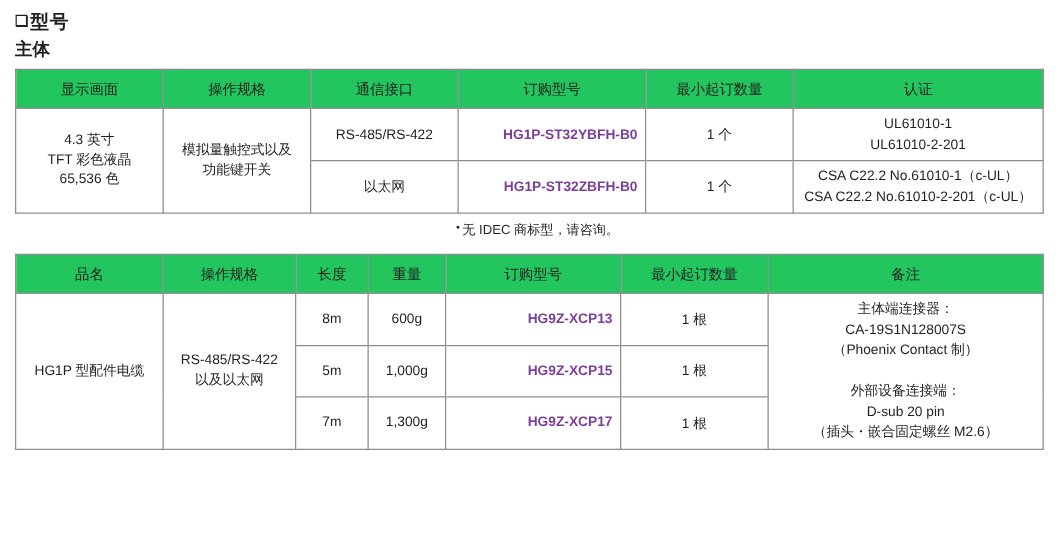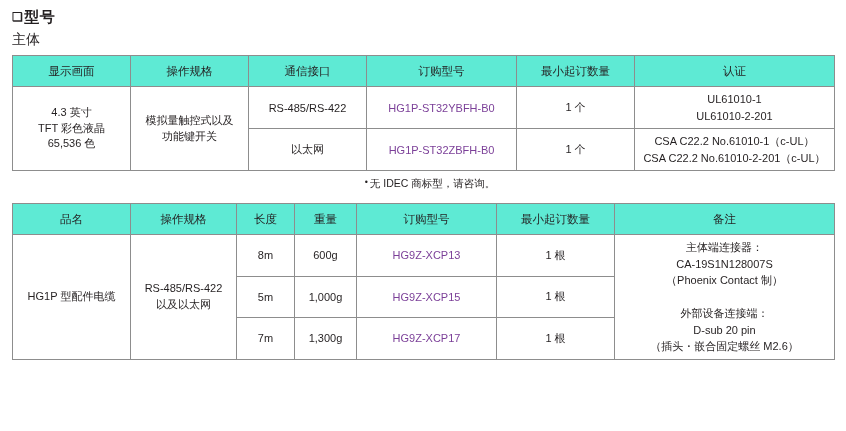--- a/index.html
+++ b/index.html
@@ -28,49 +28,49 @@
     margin: 8px 12px 2px 12px;
     letter-spacing: 0.5px;
   }
   .doc-heading .sq {
     font-size: 12px;
     vertical-align: 1px;
     margin-right: 1px;
   }
   .section-title {
     font-size: 14px;
-    font-weight: normal;
+    font-weight: bold;
     margin: 4px 0 6px 12px;
   }
   table.spec {
     border-collapse: collapse;
     margin: 0 0 0 12px;
     width: 822px;
     table-layout: fixed;
   }
   table.spec th, table.spec td {
     border: 1px solid #8d8d8d;
     font-size: 11px;
     padding: 4px 6px;
     vertical-align: middle;
   }
   table.spec thead th {
-    background: #5eead4;
+    background: #22c55e;
     text-align: center;
     font-weight: normal;
     height: 22px;
     font-size: 11.5px;
   }
   td.center { text-align: center; }
   td.left { text-align: center; }
   .ordercode {
     color: #7b3f98;
-    font-weight: normal;
+    font-weight: bold;
     font-size: 11.5px;
-    text-align: center;
+    text-align: right;
   }
   .note {
     font-size: 10.5px;
     margin: 6px 0 0 14px;
     color: #231f20;
     text-align: center;
   }
   .note .dot { font-size: 9px; vertical-align: 2px; margin-right: 2px;}
   .cell-multiline { line-height: 1.45; }
   .remark-block { line-height: 1.5; font-size: 11px; }

